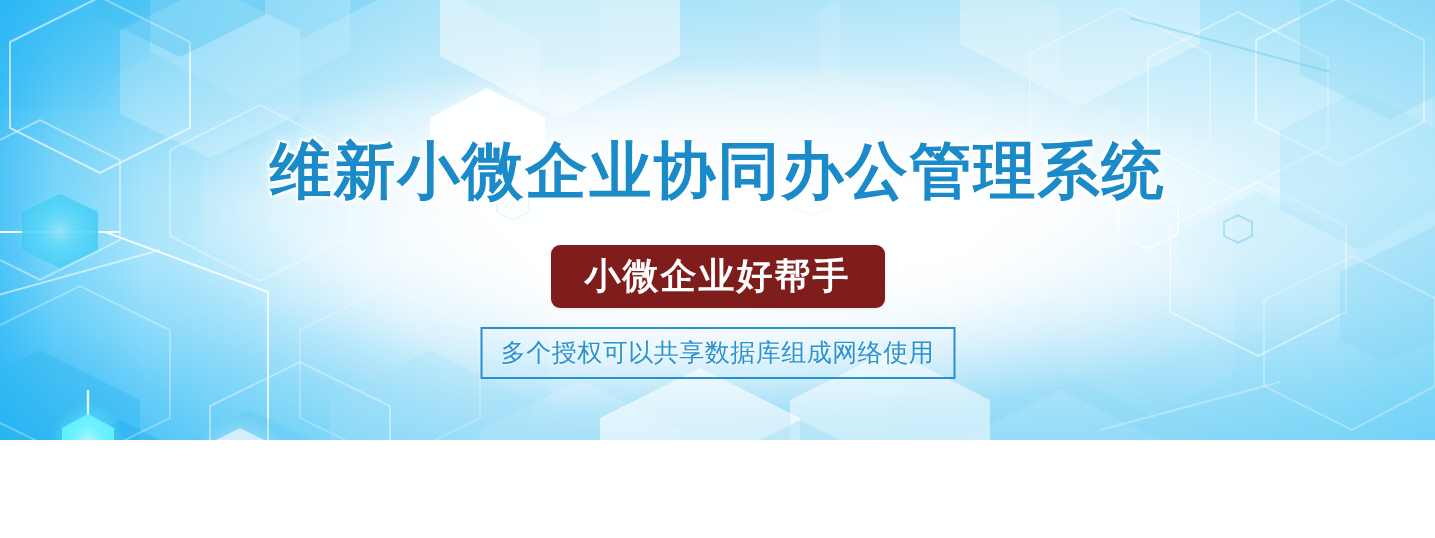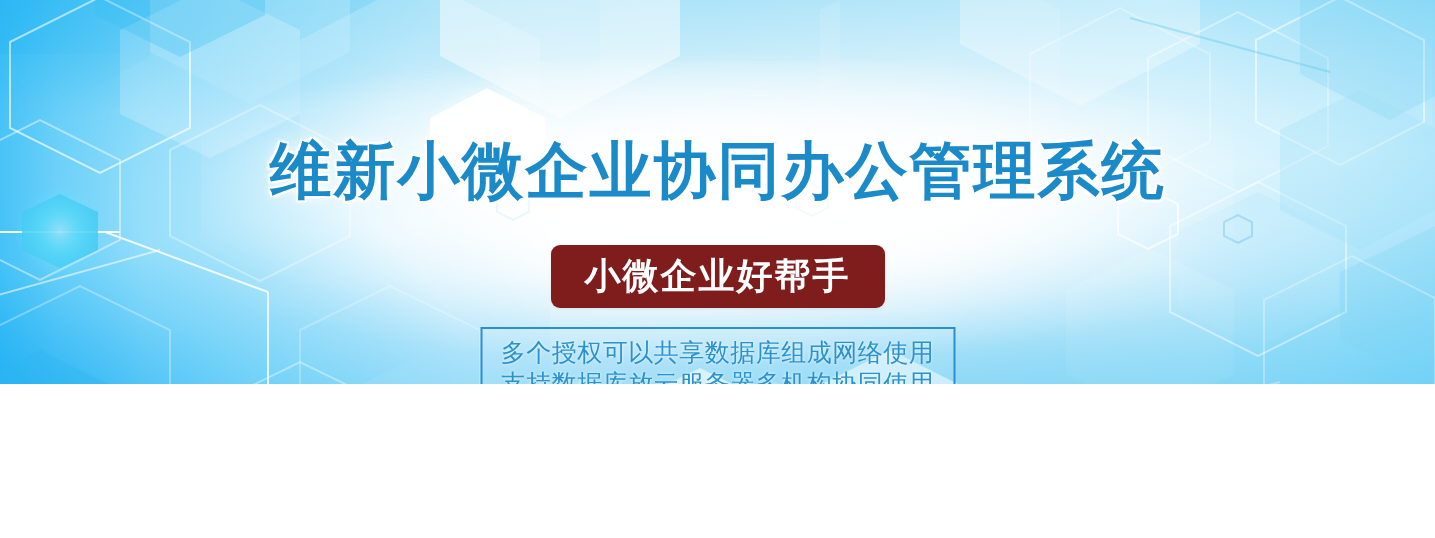--- a/index.html
+++ b/index.html
@@ -7,21 +7,21 @@
     padding: 0;
     background: #ffffff;
   }
   body {
     font-family: "DejaVu Sans", "Liberation Sans", sans-serif;
   }
 
   .banner {
     position: relative;
     width: 1435px;
-    height: 384px;
+    height: 440px;
     overflow: hidden;
     background: #bfe6f8;
   }
 
   
   .bg-base {
     position: absolute;
     inset: 0;
     background:
       radial-gradient(ellipse 58% 52% at 50% 54%, rgba(255,255,255,0.97) 0%, rgba(255,255,255,0.86) 30%, rgba(255,255,255,0.35) 58%, rgba(255,255,255,0.0) 78%),
@@ -275,17 +275,16 @@
   <div class="content">
 
     <h1 class="main-title">维新小微企业协同办公管理系统</h1>
 
     <div class="badge-row">
       <div class="badge">小微企业好帮手</div>
     </div>
 
     <div class="info-box">
       <div class="info-line">多个授权可以共享数据库组成网络使用</div>
-      <div class="info-line">支持数据库放云服务器多机构协同使用</div>
     </div>
 
   </div>
 </div>
 
 </body></html>

